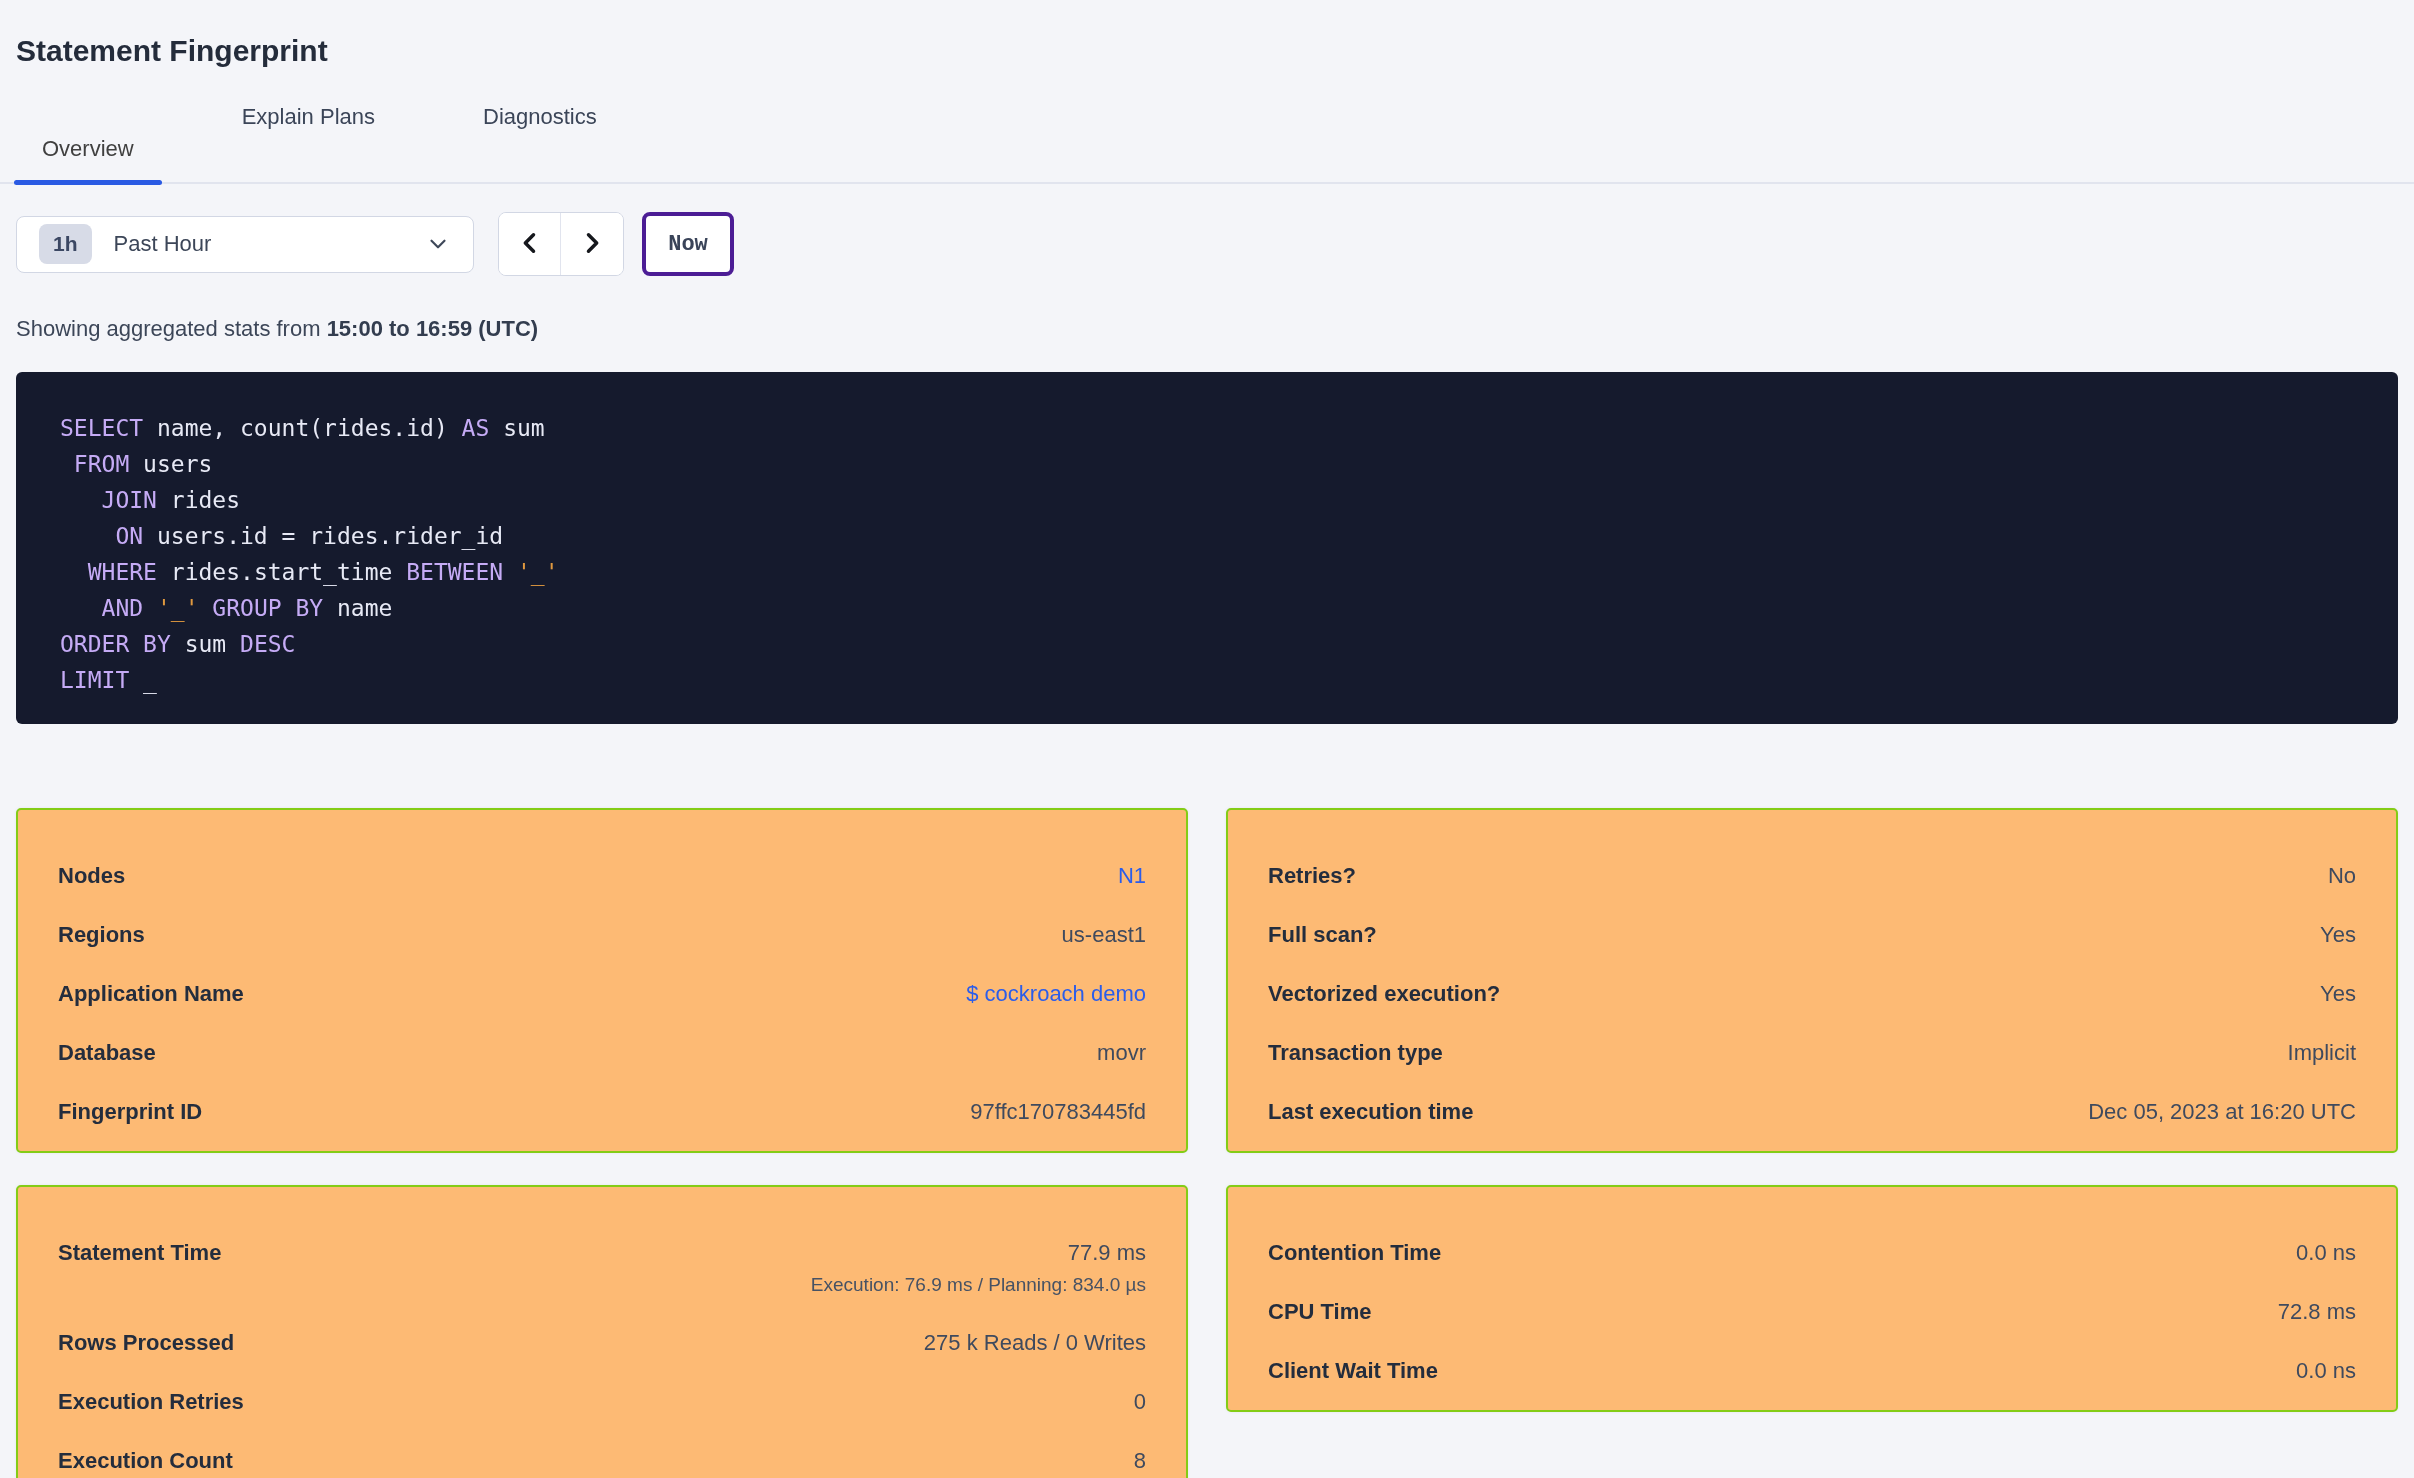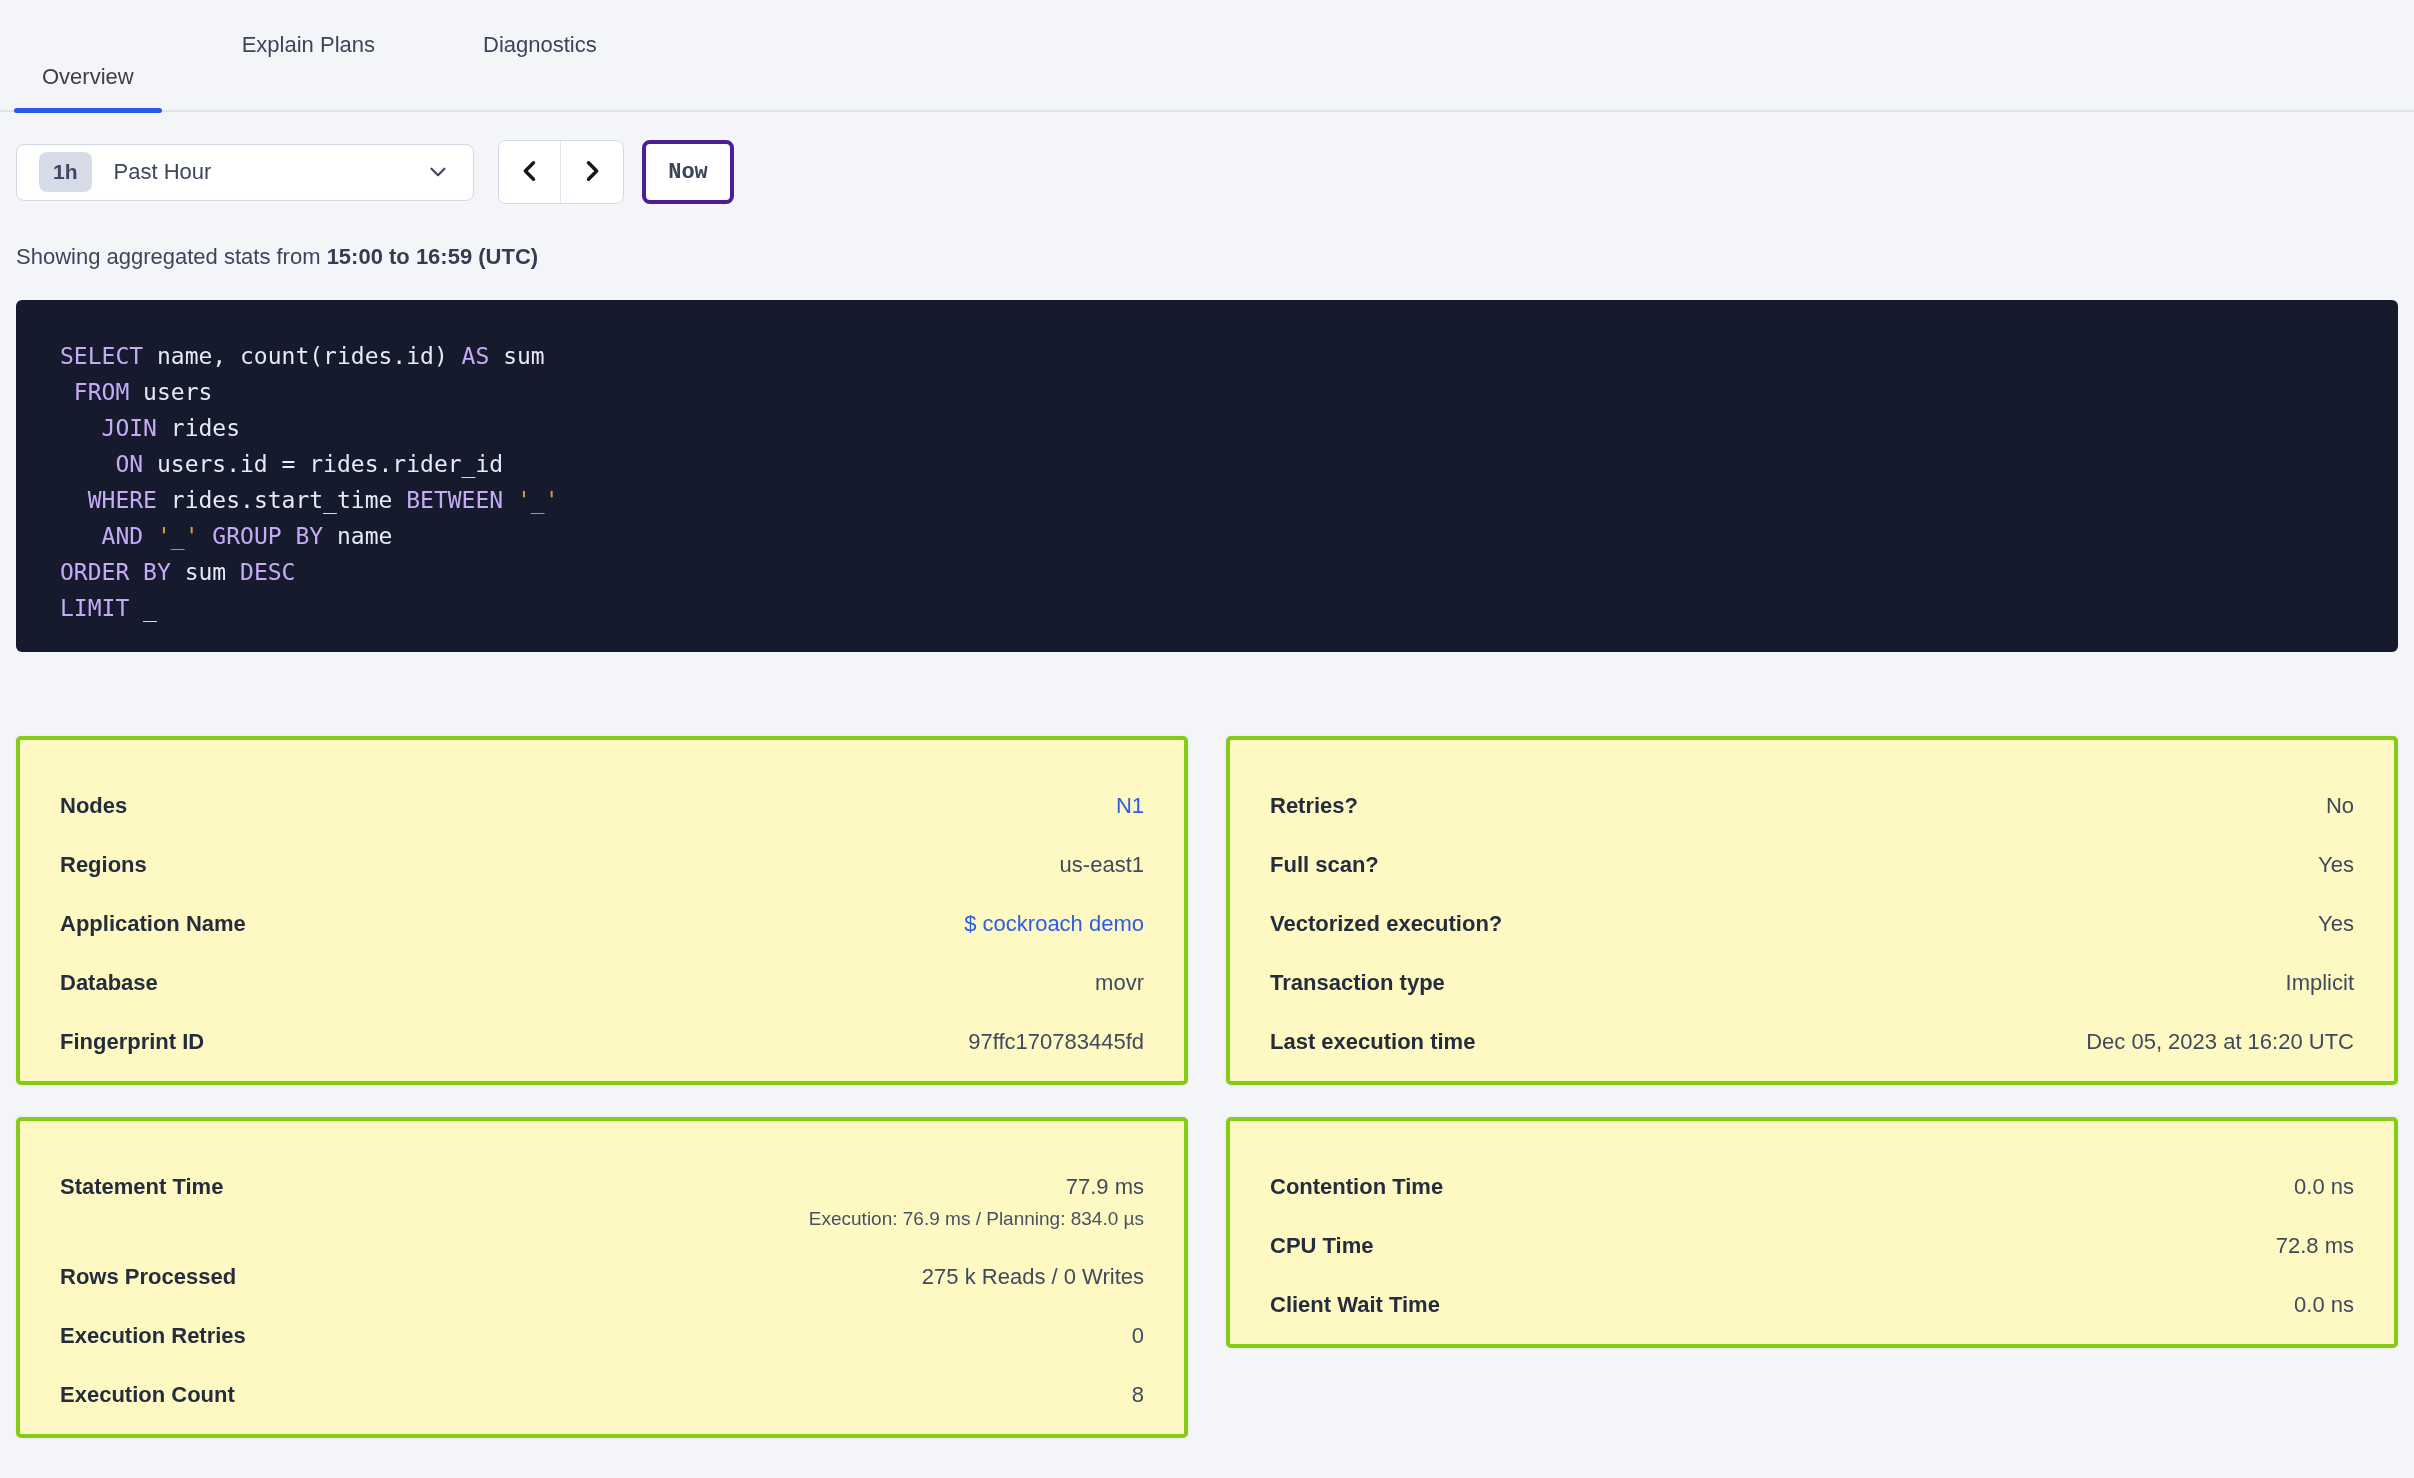--- a/index.html
+++ b/index.html
@@ -138,22 +138,22 @@
   
   .cards-grid {
     display: grid;
     grid-template-columns: 1fr 1fr;
     column-gap: 38px;
     row-gap: 32px;
     margin: 84px 16px 0 16px;
     align-items: start;
   }
   .card {
-    background: #fef9c3;
-    border: 4px solid #84cc16;
+    background: #fdba74;
+    border: 2px solid #84cc16;
     border-radius: 5px;
     box-shadow: 0 0 3px rgba(67, 90, 111, 0.08);
     padding: 52px 40px 26px 40px;
   }
   .row {
     display: flex;
     justify-content: space-between;
     align-items: flex-start;
     margin-bottom: 32px;
   }
@@ -177,20 +177,21 @@
     line-height: 25px;
     color: #475264;
     text-align: right;
   }
 </style>
 </head>
 <body>
 
 <div class="page">
 
+  <h1 class="page-title">Statement Fingerprint</h1>
 
   <div class="tab-bar">
     <div class="tab active">Overview</div>
     <div class="tab">Explain Plans</div>
     <div class="tab">Diagnostics</div>
   </div>
 
   <div class="controls">
     <div class="time-select">
       <span class="time-badge">1h</span>

